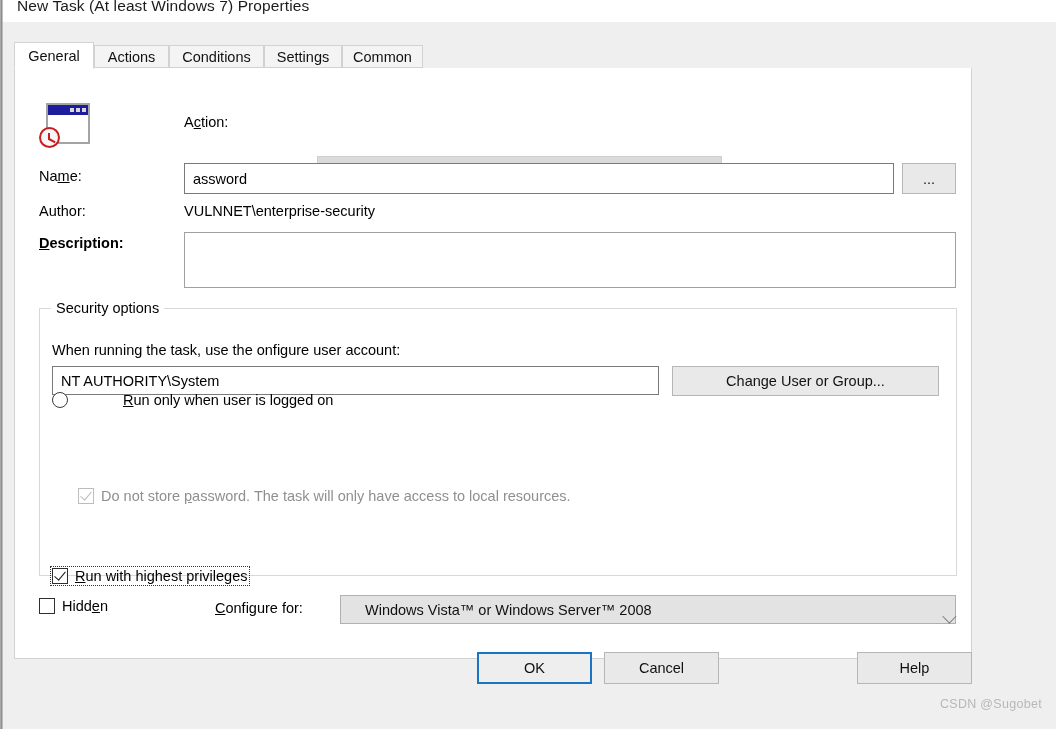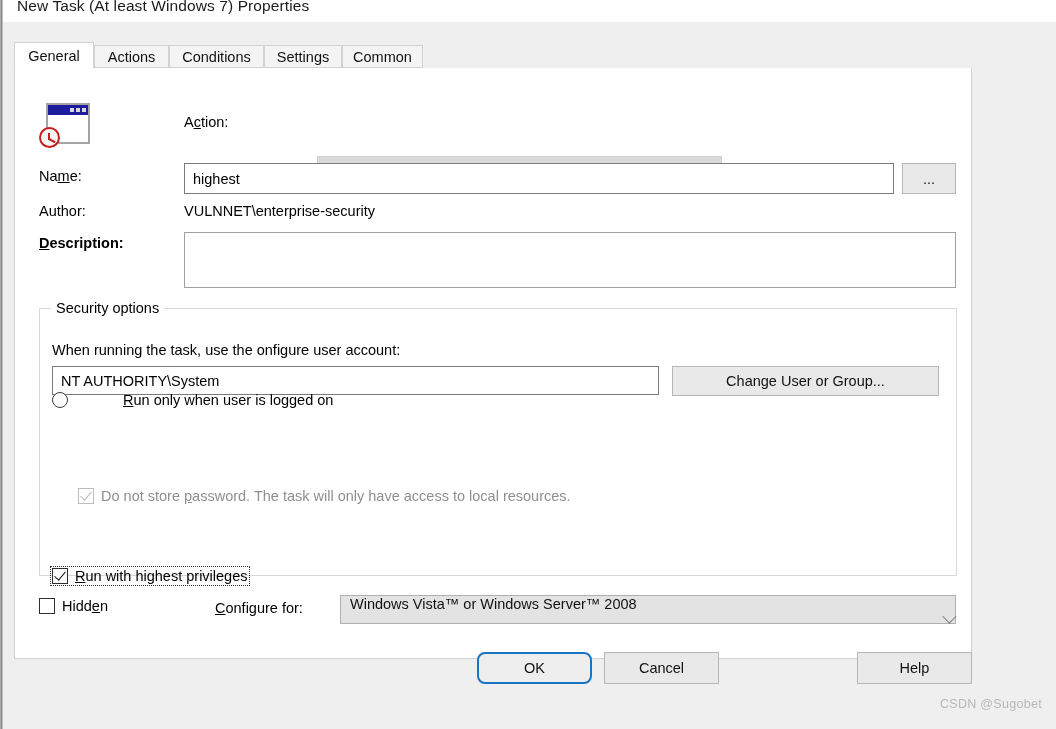--- a/index.html
+++ b/index.html
@@ -278,22 +278,22 @@
   }
   .muted { color: #8f8f8f; }
 
   
   .combo {
     position: absolute;
     background: #e3e3e3;
     border: 1px solid #b0b0b0;
     box-sizing: border-box;
     display: flex;
-    align-items: flex-start;
-    padding-left: 9px;
+    align-items: center;
+    padding-left: 24px;
     font-size: 14.5px;
     color: #111;
   }
   .btn.default-btn {
     border: 2px solid #1a73c4;
     background: #eeeeee;
   }
   .watermark {
     position: absolute;
     right: 14px; bottom: 18px;
@@ -338,21 +338,21 @@
     </div>
 
     <div class="fld-label" style="left:169px;top:46px;">A<u class="acc">c</u>tion:</div>
     <div class="combo-disabled">
       <span>Create</span>
       <span class="combo-arrow"><i class="chev dis"></i></span>
     </div>
 
     <div class="fld-label" style="left:24px;top:100px;">Na<u class="acc">m</u>e:</div>
     <div class="textbox" style="left:169px;top:95px;width:710px;height:31px;">
-      <span>highest</span>
+      <span>assword</span>
     </div>
     <div class="btn" style="left:887px;top:95px;width:54px;height:31px;">...</div>
 
     <div class="fld-label" style="left:24px;top:135px;">Author:</div>
     <div class="static-text" style="left:169px;top:135px;">VULNNET\enterprise-security</div>
 
     <div class="fld-label" style="left:24px;top:167px;font-weight:bold;"><u class="acc">D</u>escription:</div>
     <div class="textarea" style="left:169px;top:164px;width:772px;height:56px;">
       <span style="display:block;padding:4px 8px;font-size:14.5px;"></span>
     </div>
@@ -390,19 +390,19 @@
       <span>Hidd<u class="acc">e</u>n</span>
     </div>
     <div class="fld-label" style="left:200px;top:532px;"><u class="acc">C</u>onfigure for:</div>
     <div class="combo" style="left:325px;top:527px;width:616px;height:29px;">
       <span>Windows Vista™ or Windows Server™ 2008</span>
       <span class="combo-arrow"><i class="chev"></i></span>
     </div>
 
   </div>
 
-  <div class="btn default-btn" style="left:474px;top:630px;width:115px;height:32px;border-radius:8px;">OK</div>
+  <div class="btn default-btn" style="left:474px;top:630px;width:115px;height:32px;">OK</div>
   <div class="btn" style="left:601px;top:630px;width:115px;height:32px;">Cancel</div>
   <div class="btn" style="left:854px;top:630px;width:115px;height:32px;">Help</div>
 
   <div class="watermark">CSDN @Sugobet</div>
 
 </div>
 
 </body></html>

